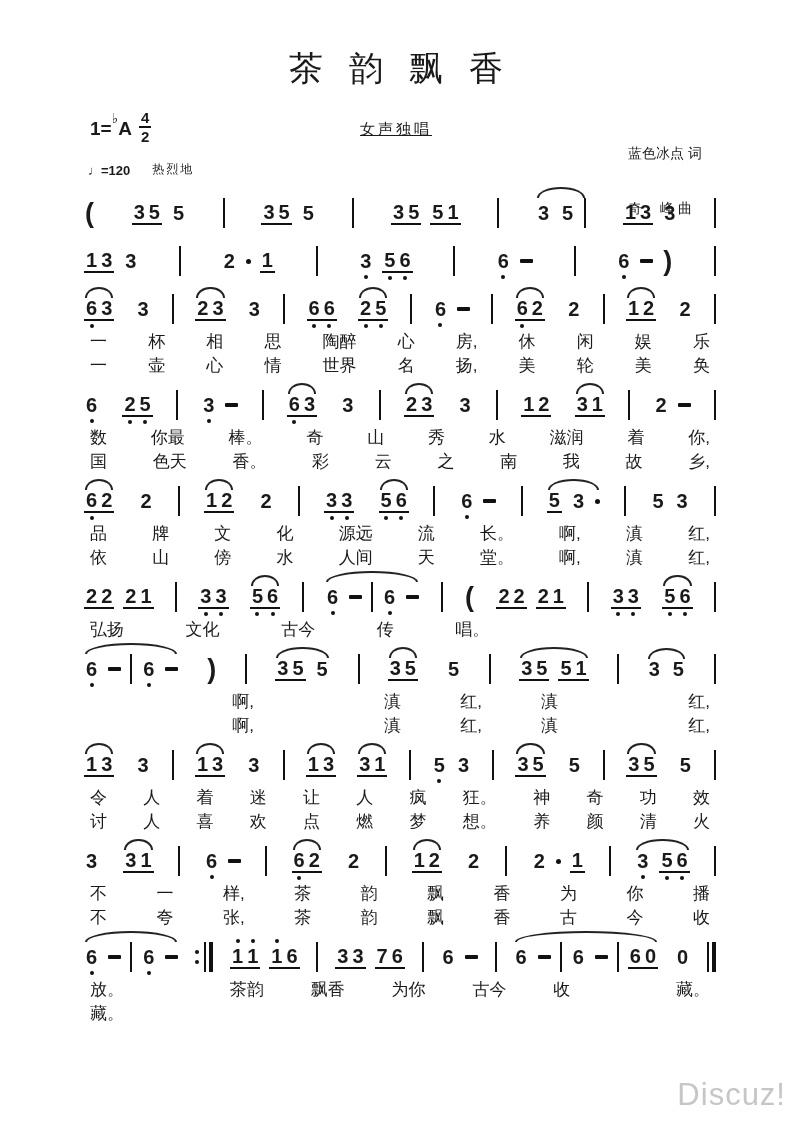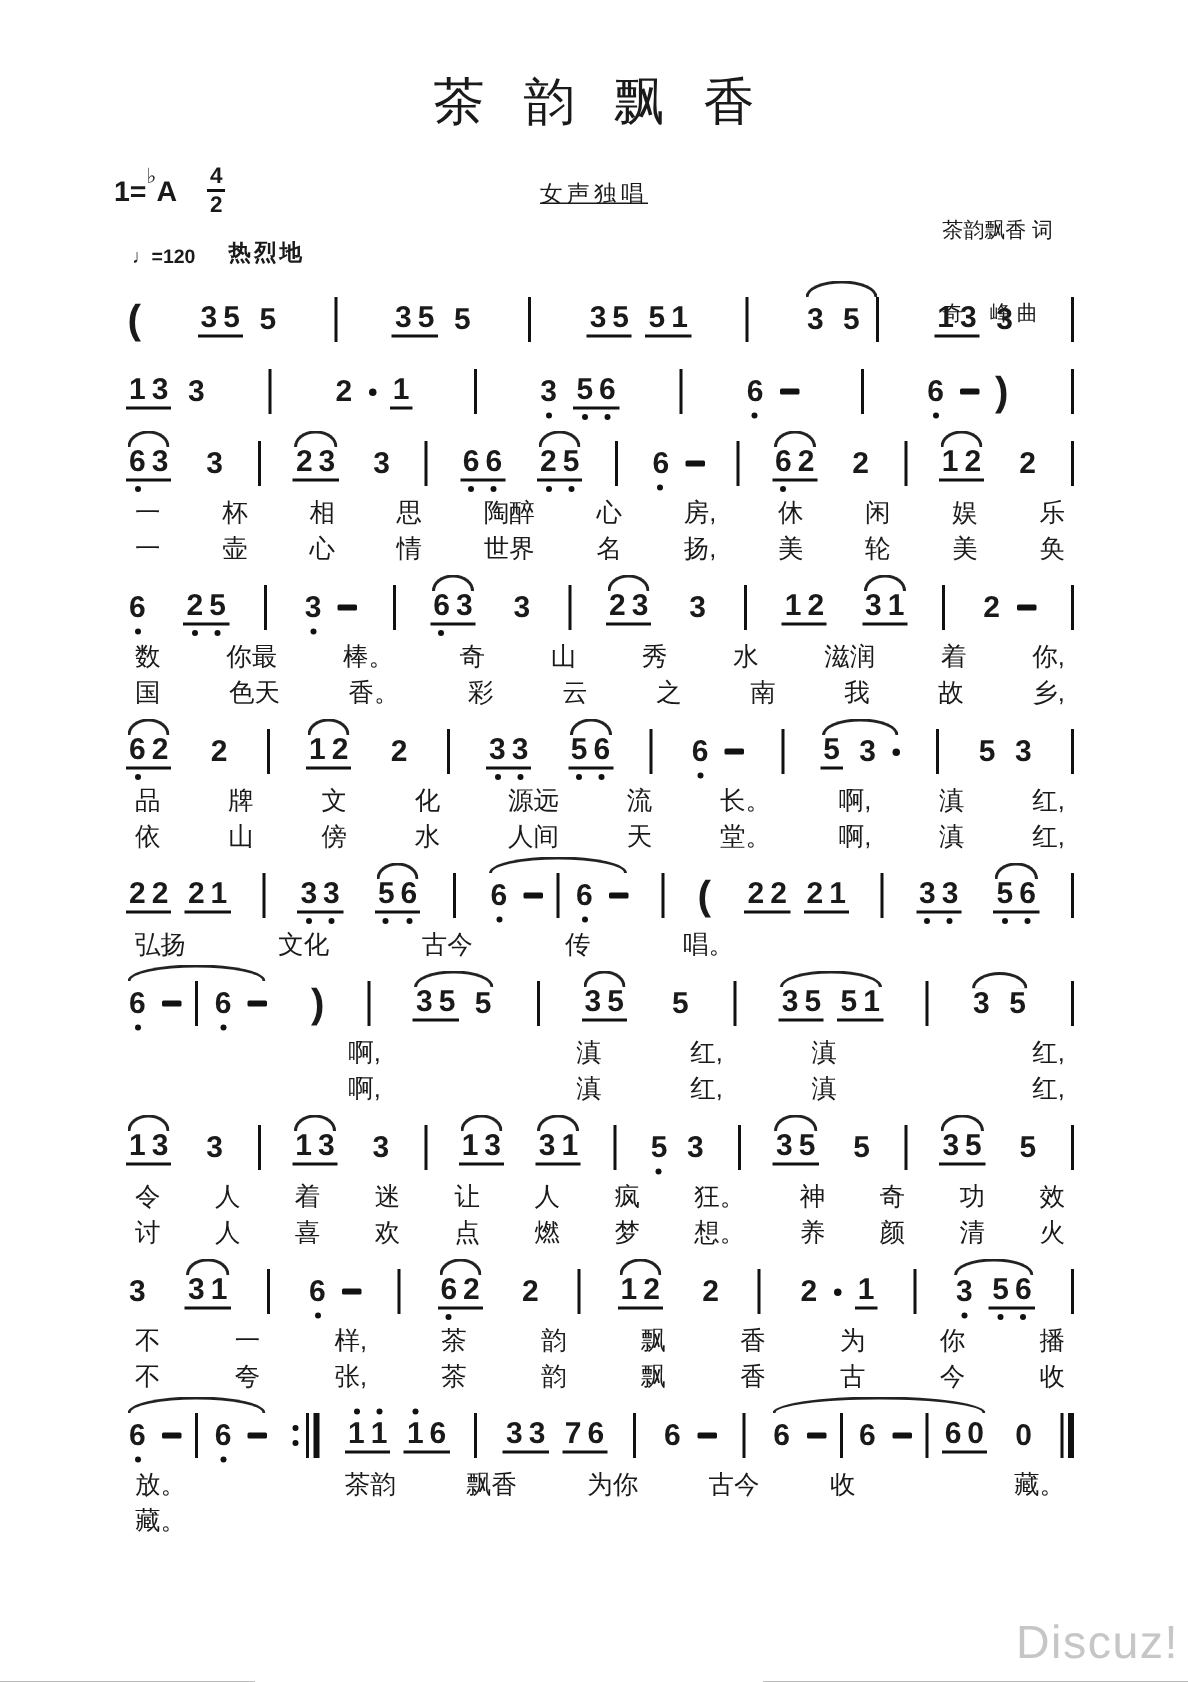--- a/index.html
+++ b/index.html
@@ -2,31 +2,31 @@
 <html><head>
 <meta charset="utf-8">
 <style>
   html,body{margin:0;padding:0;background:#888;}
   #page{position:relative;width:792px;height:1121px;background:#ffffff;overflow:hidden;
         font-family:"Liberation Sans","DejaVu Sans",sans-serif;color:#1a1a1a;}
   
   .title{text-align:center;margin-top:48px;font-size:34px;font-weight:normal;
          letter-spacing:26px;padding-left:26px;line-height:40px;}
   .meta-row{position:relative;margin-top:20px;height:46px;}
-  .keysig{position:absolute;left:76px;top:2px;font-size:19px;font-weight:bold;
-          display:flex;align-items:center;gap:20px;}
+  .keysig{position:absolute;left:90px;top:2px;font-size:19px;font-weight:bold;
+          display:flex;align-items:center;gap:7px;}
   .keysig .flat{font-size:14px;vertical-align:super;position:relative;top:-5px;font-weight:bold;}
   .frac{display:inline-flex;flex-direction:column;align-items:center;font-size:15px;
         line-height:1.05;font-weight:bold;}
   .frac .den{border-top:2px solid #111;padding:1px 2px 0 2px;}
   .voice{position:absolute;left:0;right:0;top:12px;text-align:center;font-size:15px;letter-spacing:3px;text-decoration:underline;}
   .credits{position:absolute;right:90px;top:0;font-size:14px;line-height:1.3;white-space:pre;}
   .tempo-row{margin:6px 0 6px 88px;display:flex;gap:22px;align-items:flex-end;height:18px;}
   .tempo{font-size:13px;font-weight:bold;}
-  .mood{font-size:15px;font-weight:bold;letter-spacing:2px;}
+  .mood{font-size:12px;font-weight:normal;letter-spacing:2px;}
   
   #systems{width:632px;margin-left:84px;}
   .system{padding-top:12px;margin-bottom:2px;}
   .notes-row{display:flex;justify-content:space-between;align-items:center;height:34px;}
   .cell{position:relative;display:inline-flex;align-items:center;gap:9px;}
   .cell.arc::before{content:'';position:absolute;left:1px;right:1px;top:-11px;height:9px;
       border:2px solid #222;border-bottom:none;
       border-top-left-radius:50% 100%;border-top-right-radius:50% 100%;}
   .grp{display:inline-flex;align-items:flex-end;}
   .beam{border-bottom:2px solid #111;padding-bottom:1px;}
@@ -63,21 +63,21 @@
   <div class="meta-row">
     <div class="keysig">
       <span><span>1=</span><span class="flat">♭</span><span>A</span></span>
       <span class="frac">
         <span class="num">4</span>
         <span class="den">2</span>
       </span>
     </div>
     <div class="voice">女声独唱</div>
     <div class="credits">
-      <div>茶韵飘香 词</div>
+      <div>蓝色冰点 词</div>
       <div>奇　 峰 曲</div>
     </div>
   </div>
 
   <div class="tempo-row">
     <span class="tempo">♩=120</span>
     <span class="mood">热烈地</span>
   </div>
 
   <div id="systems">

